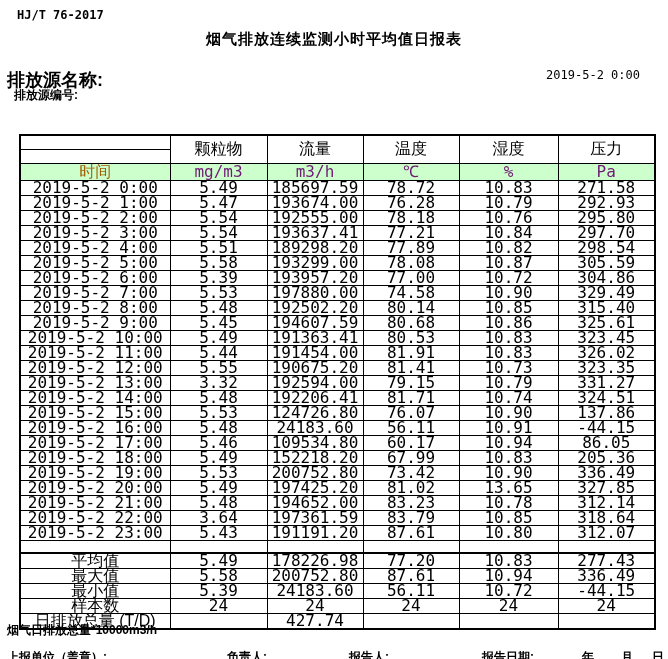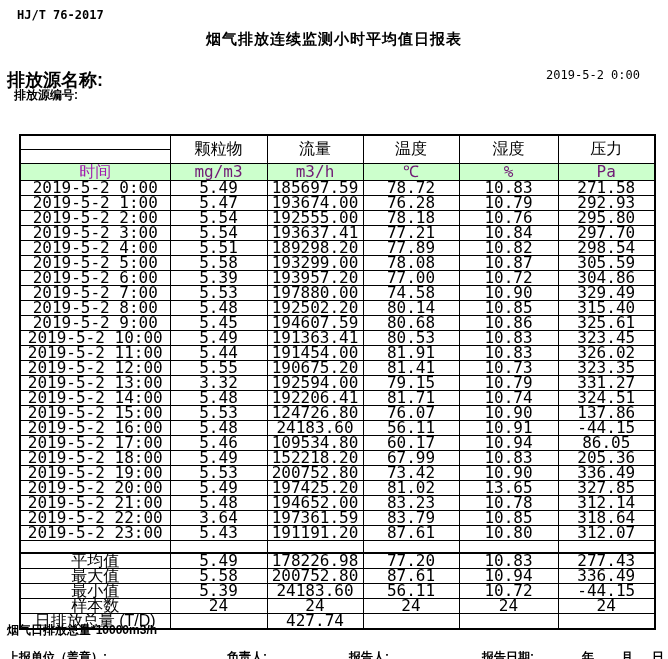--- a/index.html
+++ b/index.html
@@ -45,21 +45,21 @@
     white-space: nowrap;
     font-family: "DejaVu Sans Mono", "Liberation Sans", monospace;
   }
   table.report { border: 2px solid #000; }
   tr.hdr1 td, tr.hdr2 td { height: 14px; font-family: "Liberation Sans", sans-serif; }
   tr.green-row td {
     background: #ccffcc;
     height: 17px;
   }
   tr.green-row td.unit { color: #701a75; }
-  tr.green-row td.time-hd { color: #a21caf; font-family: "Liberation Sans", sans-serif; }
+  tr.green-row td.time-hd { color: #a16207; font-family: "Liberation Sans", sans-serif; }
   tbody.spacer tr td { height: 13px; }
   tbody.summary tr:first-child td { border-top: 2px solid #000; }
   tbody.summary td.s-label { font-family: "Liberation Sans", sans-serif; }
   .footer-note {
     position: absolute; left: 7px; top: 622px;
     font-size: 12px; font-weight: bold;
   }
   .footer-line { position: absolute; left: 0; top: 639px; width: 668px; height: 16px; font-size: 12px; font-weight: bold; margin-top: 10px; }
   .footer-line span { position: absolute; white-space: nowrap; }
   .f-unit { left: 7px; }

